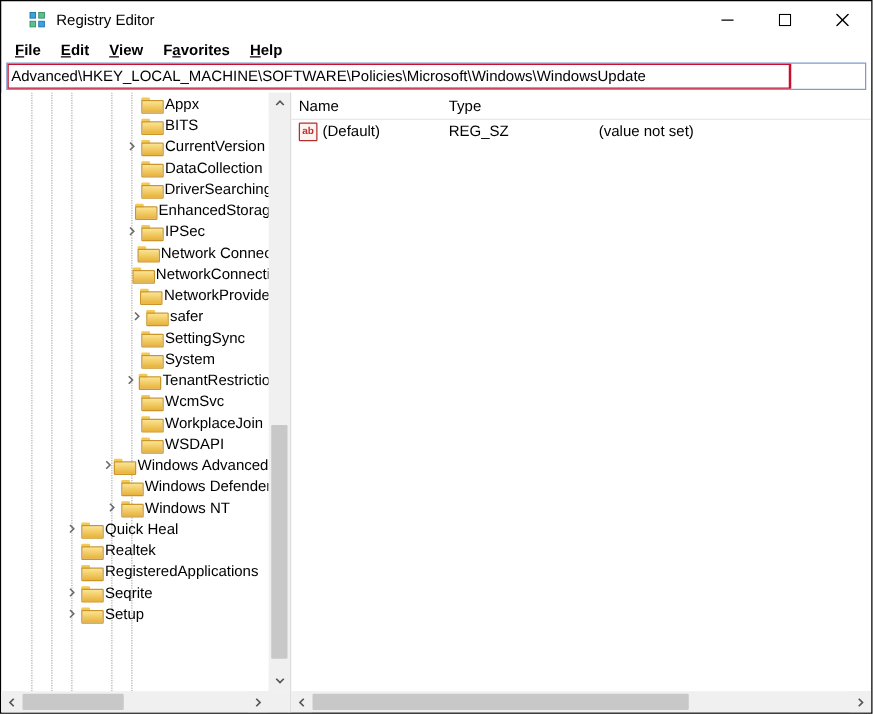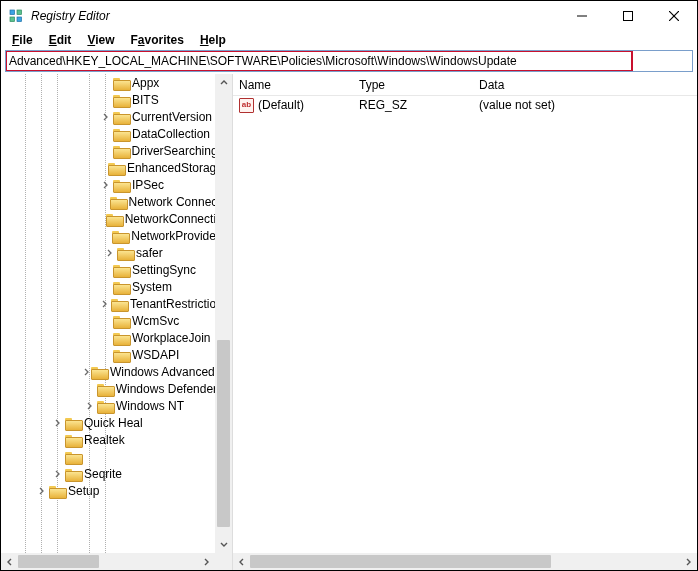--- a/index.html
+++ b/index.html
@@ -1,19 +1,19 @@
 <!DOCTYPE html>
 <html><head>
 <meta charset="utf-8">
 <style>
   * { box-sizing: border-box; font-family: "Segoe UI", Tahoma, sans-serif; }
   html, body { margin: 0; padding: 0; }
   body { width: 698px; height: 571px; background: #fff; border: 1px solid #000; overflow: hidden; font-size: 12px; color: #000; }
 
-  .titlebar { height: 30px; display: flex; align-items: center; padding: 0 0 0 8px; font-style: italic; }
+  .titlebar { height: 30px; display: flex; align-items: center; padding: 0 0 0 22px; }
   .titlebar-icon { width: 16px; height: 16px; margin-right: 6px; }
   .titlebar-text { flex: 0 0 auto; font-size: 12px; }
   .titlebar-spacer { flex: 1; }
   .winbtn { width: 46px; height: 30px; display: flex; align-items: center; justify-content: center; font-family: inherit; font-size: 10px; }
   .winbtn svg { display: block; }
 
   .menubar { height: 19px; display: flex; align-items: center; padding: 0 4px 2px 4px; gap: 2px; }
   .menu-item { padding: 1px 7px; font-size: 12px; font-weight: bold; }
   .menu-item .ul { text-decoration: underline; }
 
@@ -247,31 +247,32 @@
           <span class="node-label">Quick Heal</span>
         </div>
         <div class="tree-line" style="padding-left: 50px;">
           <div class="expander empty">.</div>
           <div class="folder-ico"></div>
           <span class="node-label">Realtek</span>
         </div>
         <div class="tree-line" style="padding-left: 50px;">
           <div class="expander empty">.</div>
           <div class="folder-ico"></div>
+          <span class="node-label">RegisteredApplications</span>
         </div>
         <div class="tree-line" style="padding-left: 50px; text-align: right;">
           <div class="expander">
             <svg width="8" height="8">
               <polyline points="2,1 5,4 2,7" fill="none" stroke="#6a6a6a" stroke-width="1.3"></polyline>
             </svg>
           </div>
           <div class="folder-ico"></div>
           <span class="node-label">Seqrite</span>
         </div>
-        <div class="tree-line" style="padding-left: 34px;">
+        <div class="tree-line" style="padding-left: 50px;">
           <div class="expander">
             <svg width="8" height="8">
               <polyline points="2,1 5,4 2,7" fill="none" stroke="#6a6a6a" stroke-width="1.3"></polyline>
             </svg>
           </div>
           <div class="folder-ico"></div>
           <span class="node-label">Setup</span>
         </div>
       </div>
     <div class="vscroll">
@@ -304,21 +305,20 @@
           </svg>
       </div>
     </div>
     <div class="corner"></div>
   </div>
 
   <div class="detailpane">
     <div class="lv-head">
       <div class="lv-col name">Name</div>
       <div class="lv-col type">Type</div>
-      <div class="lv-col data">Data</div>
     </div>
     <div id="lv-rows">
         <div class="lv-row">
           <div class="lv-cell name">
             <div class="val-ico">ab</div>
             <span>(Default)</span>
           </div>
           <div class="lv-cell type">REG_SZ</div>
           <div class="lv-cell data">(value not set)</div>
         </div>

